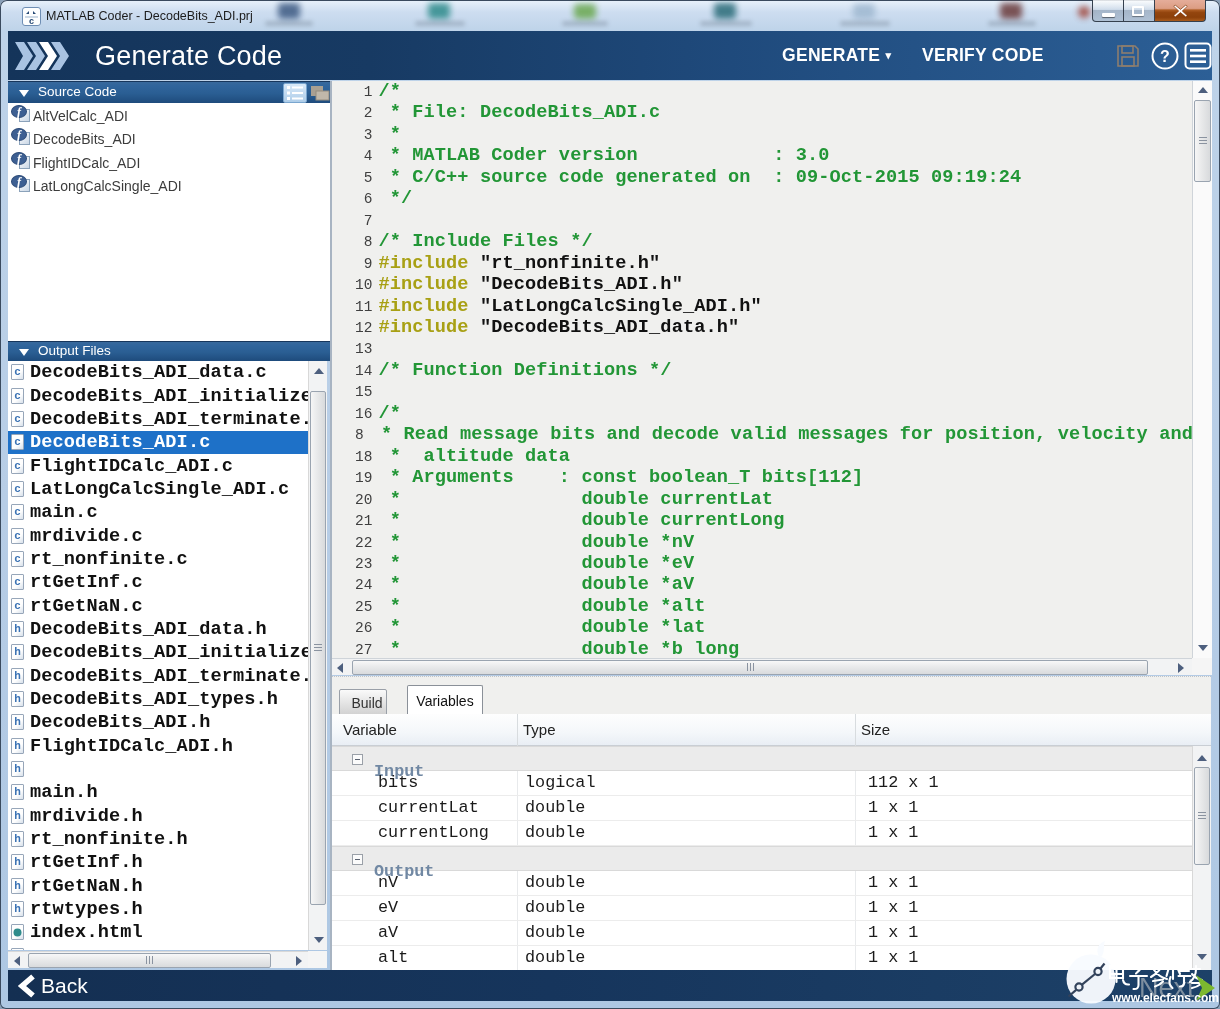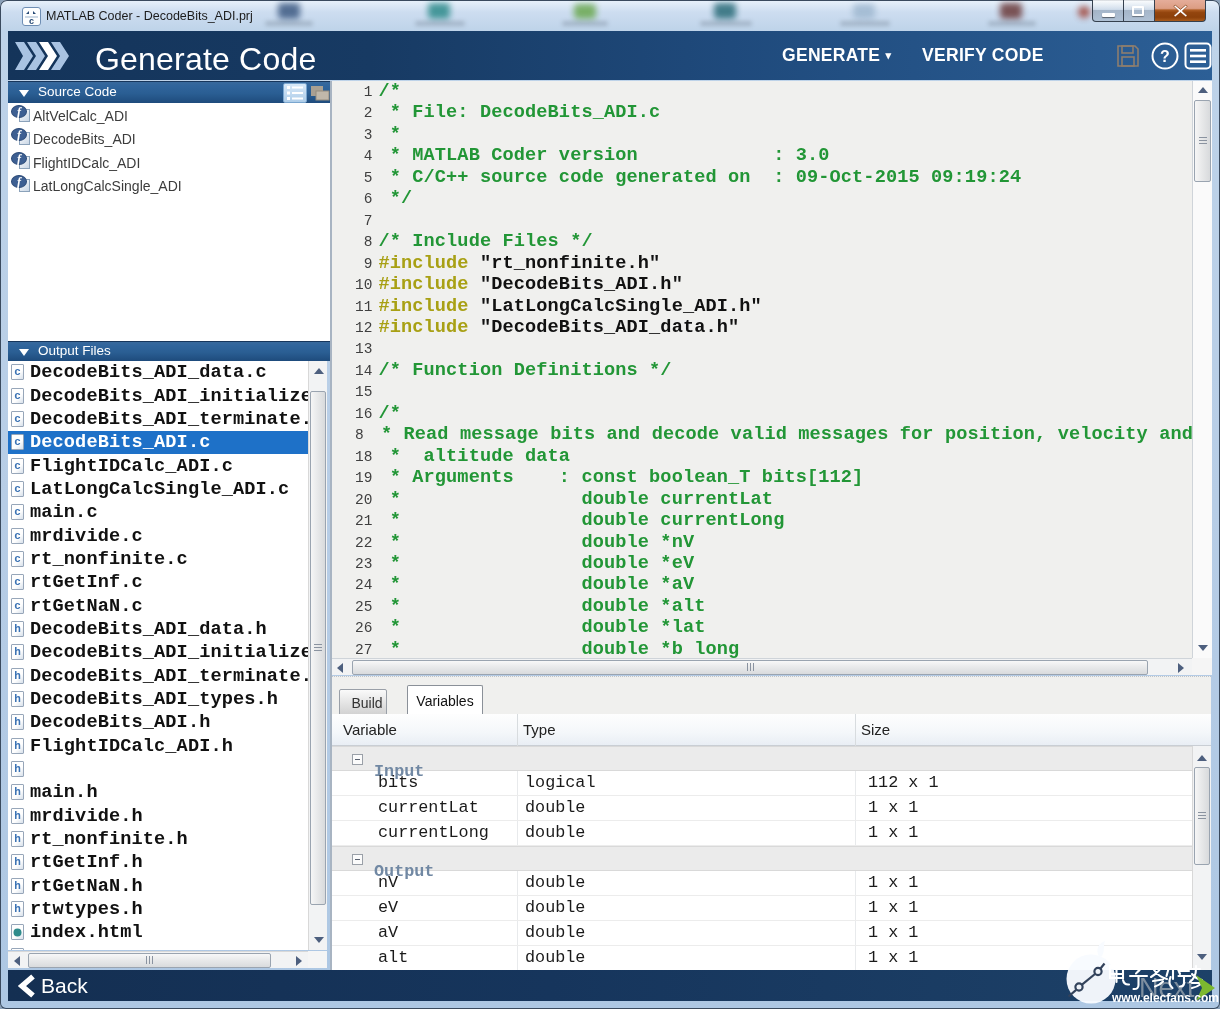--- a/index.html
+++ b/index.html
@@ -18,21 +18,21 @@
   #caps { position:absolute; left:1092px; top:0; height:22px; display:flex; }
   .cap { height:22px; border:1px solid #35404e; border-top:none; position:relative;
          background:linear-gradient(180deg,rgba(255,255,255,.85),rgba(205,216,228,.5) 45%,rgba(130,148,168,.55) 50%,rgba(160,178,198,.6)); }
   .cap.mn { width:32px; border-radius:0 0 0 4px; }
   .cap.mx { width:30px; border-left:none; border-right:none; }
   .cap.cl { width:52px; border-radius:0 0 4px 0;
             background:linear-gradient(180deg,#e5ad9a 0%,#dc9d83 40%,#ad5c23 48%,#93450e 60%,#8c400a 82%,#a85a1c 100%); }
   
   #toolbar { position:absolute; left:8px; top:31px; width:1204px; height:49px;
              background:linear-gradient(90deg,#14345a 0%,#173a63 30%,#1f4a7c 60%,#2c5f96 100%); }
-  #gentitle { position:absolute; left:87px; top:10px; font-size:32px; color:#fff; letter-spacing:.2px; }
+  #gentitle { position:absolute; left:87px; top:10px; font-size:27px; color:#fff; letter-spacing:.2px; }
   .tbbtn { position:absolute; top:0; height:39px; line-height:49px; color:#fff; font-size:17.5px; letter-spacing:.3px; font-weight:bold; }
   
   .phdr { position:absolute; left:8px; width:322px; color:#fff;
           background:linear-gradient(180deg,#38699c 0%,#30659c 18%,#2a5e93 55%,#1e4b7c 100%);
           border-top:1px solid #16365c; }
   .phdr .tri { position:absolute; left:11px; top:8px; width:0; height:0;
                border-left:5px solid transparent; border-right:5px solid transparent; border-top:7px solid #fff; }
   .phdr .lbl { position:absolute; left:30px; top:2px; font-size:13.5px; }
   #srclist { position:absolute; left:8px; top:103px; width:322px; height:238px; background:#fff; }
   .srow { position:absolute; left:0; width:322px; height:23px; }

